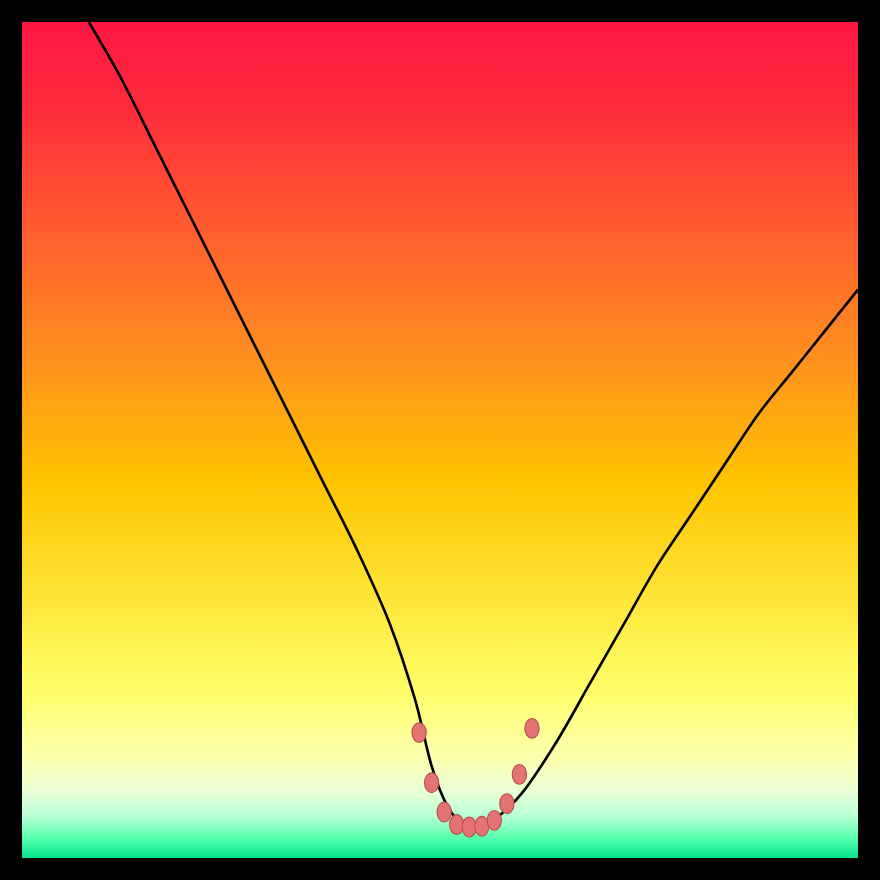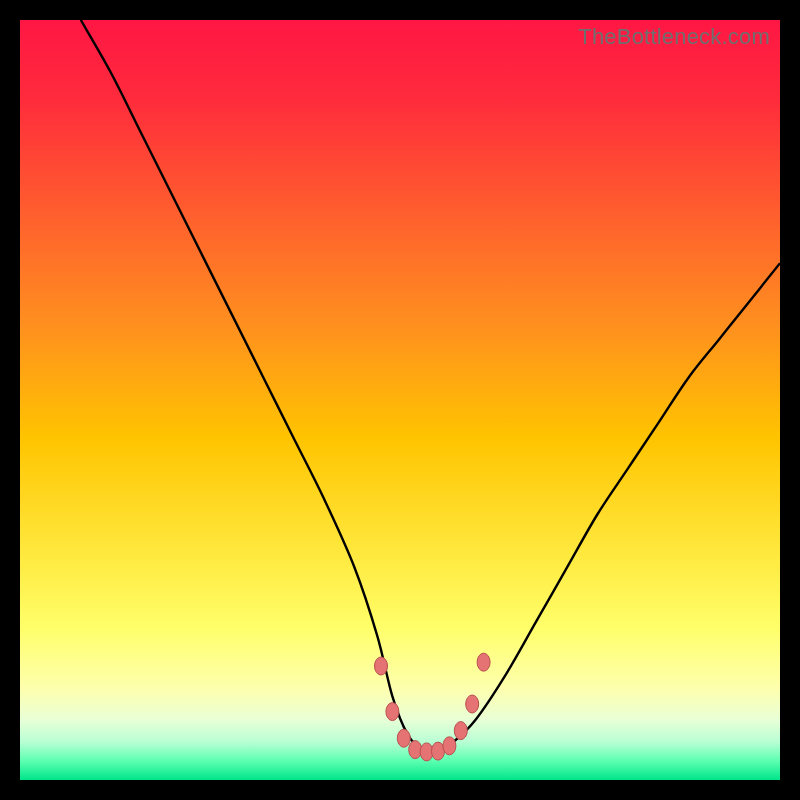--- a/index.html
+++ b/index.html
@@ -75,15 +75,14 @@
           <ellipse cx="395.2" cy="729.6" rx="6.5" ry="9" fill="#e57373" stroke="#b84f4f" stroke-width="1"></ellipse>
           <ellipse cx="406.6" cy="731.88" rx="6.5" ry="9" fill="#e57373" stroke="#b84f4f" stroke-width="1"></ellipse>
           <ellipse cx="418.00000000000006" cy="731.12" rx="6.5" ry="9" fill="#e57373" stroke="#b84f4f" stroke-width="1"></ellipse>
           <ellipse cx="429.4" cy="725.8" rx="6.5" ry="9" fill="#e57373" stroke="#b84f4f" stroke-width="1"></ellipse>
           <ellipse cx="440.79999999999995" cy="710.6" rx="6.5" ry="9" fill="#e57373" stroke="#b84f4f" stroke-width="1"></ellipse>
           <ellipse cx="452.2" cy="684" rx="6.5" ry="9" fill="#e57373" stroke="#b84f4f" stroke-width="1"></ellipse>
           <ellipse cx="463.59999999999997" cy="642.2" rx="6.5" ry="9" fill="#e57373" stroke="#b84f4f" stroke-width="1"></ellipse>
         </g>
     </svg>
 
-    <div class="watermark">TheBottleneck.com</div>
   </div>
 </div>
 
 </body></html>

